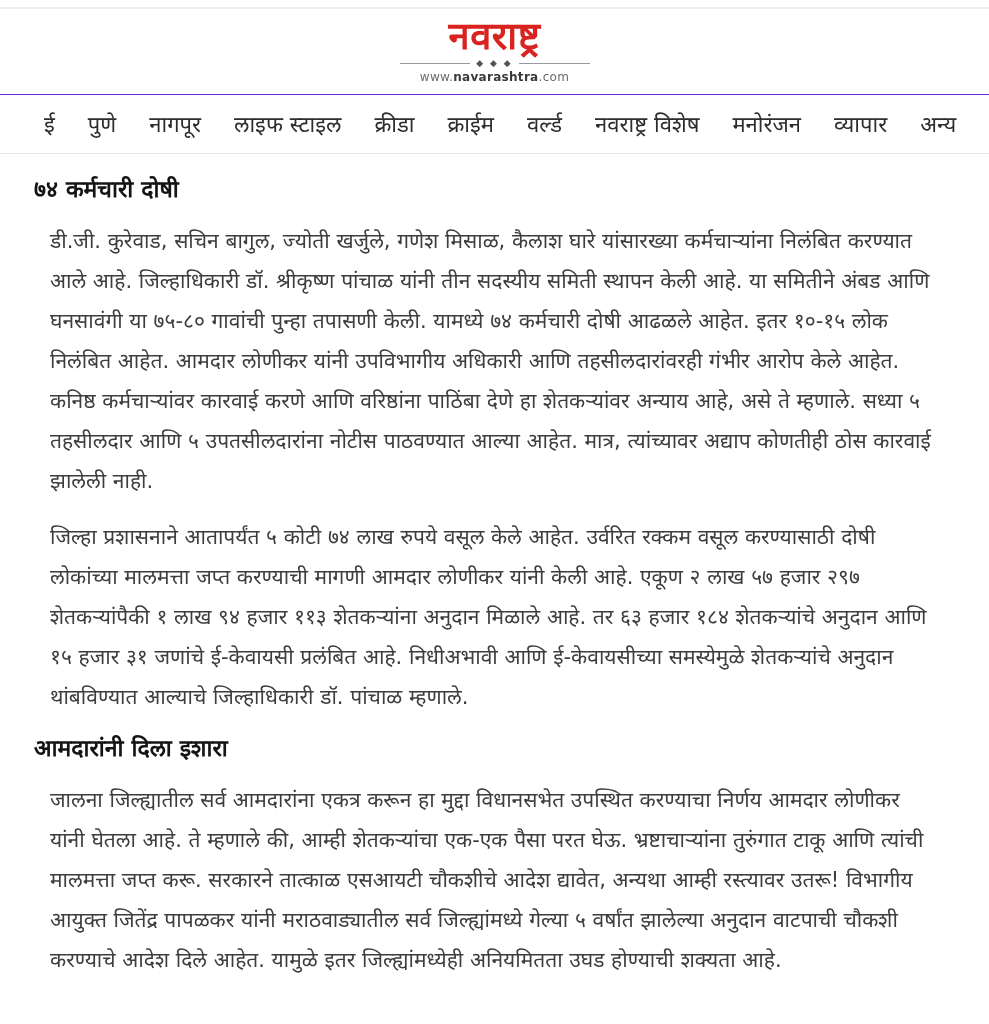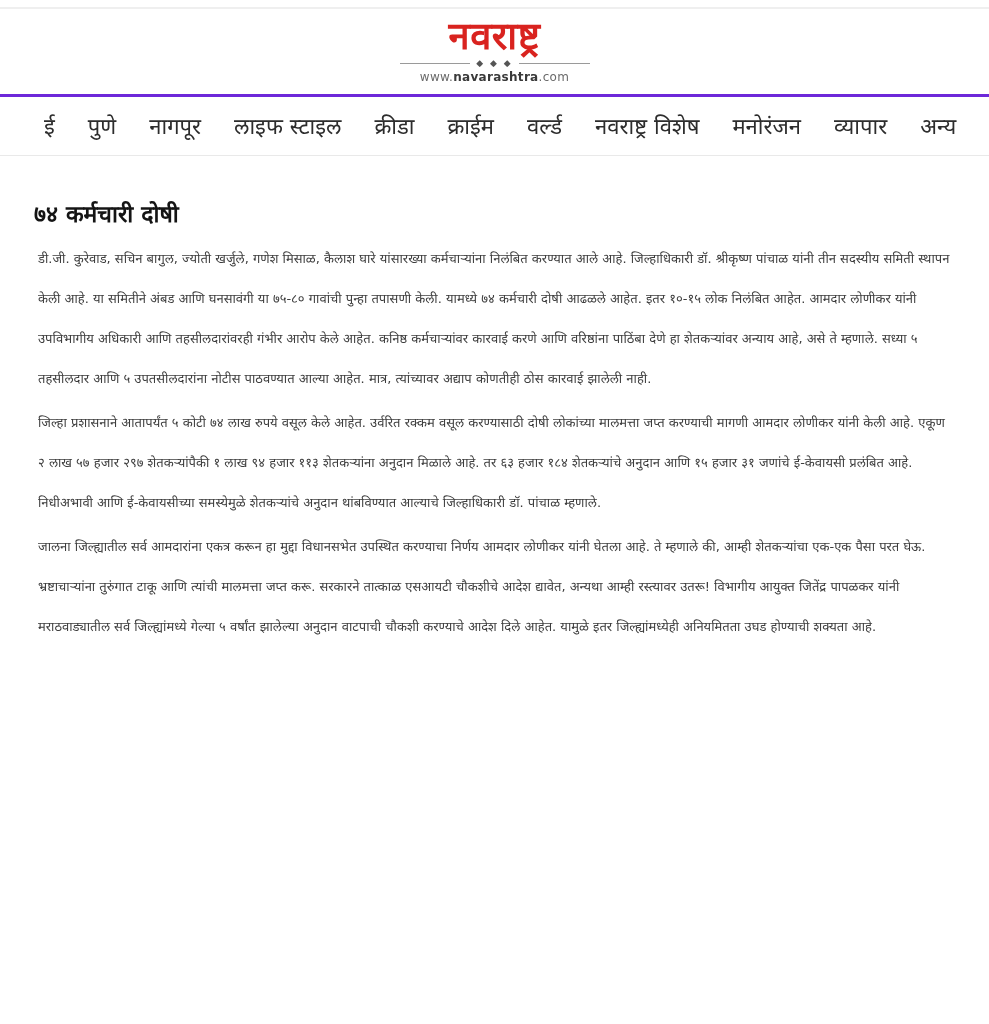--- a/index.html
+++ b/index.html
@@ -9,21 +9,21 @@
     color:#3c3c3c;
     -webkit-font-smoothing:antialiased;
   }
   
   .top-rule{height:7px;border-bottom:2px solid #efefef;}
 
   
   .site-header{
     text-align:center;
     padding:8px 0 10px;
-    border-bottom:3px solid #6d28d9;
+    border-bottom:1px solid #6d28d9;
   }
   .logo{
     display:inline-block;
     color:#d9231f;
     font-size:38px;
     font-weight:700;
     line-height:1.05;
     letter-spacing:0.5px;
     cursor:pointer;
     text-decoration:none;
@@ -65,28 +65,28 @@
   .nav-item{cursor:pointer;}
 
   
   .article{
     padding:6px 34px 30px 34px;
   }
   .section-heading{
     font-size:23px;
     font-weight:700;
     color:#141414;
-    margin:37px 0 9px;
+    margin:14px 0 9px;
     line-height:1.35;
   }
   .section-body{
-    font-size:13px;
+    font-size:21px;
     line-height:40px;
     color:#3d3d3d;
-    margin:4px;
+    margin:16px;
     text-align:left;
   }
 </style>
 </head>
 <body>
 
 <div class="top-rule"></div>
 
 <header class="site-header">
   <a class="logo">नवराष्ट्र</a>
@@ -115,15 +115,16 @@
 
 <main class="article">
   <section>
     <h2 class="section-heading">७४ कर्मचारी दोषी</h2>
     <p class="section-body">डी.जी. कुरेवाड, सचिन बागुल, ज्योती खर्जुले, गणेश मिसाळ, कैलाश घारे यांसारख्या कर्मचाऱ्यांना निलंबित करण्यात आले आहे. जिल्हाधिकारी डॉ. श्रीकृष्ण पांचाळ यांनी तीन सदस्यीय समिती स्थापन केली आहे. या समितीने अंबड आणि घनसावंगी या ७५-८० गावांची पुन्हा तपासणी केली. यामध्ये ७४ कर्मचारी दोषी आढळले आहेत. इतर १०-१५ लोक निलंबित आहेत. आमदार लोणीकर यांनी उपविभागीय अधिकारी आणि तहसीलदारांवरही गंभीर आरोप केले आहेत. कनिष्ठ कर्मचाऱ्यांवर कारवाई करणे आणि वरिष्ठांना पाठिंबा देणे हा शेतकऱ्यांवर अन्याय आहे, असे ते म्हणाले. सध्या ५ तहसीलदार आणि ५ उपतसीलदारांना नोटीस पाठवण्यात आल्या आहेत. मात्र, त्यांच्यावर अद्याप कोणतीही ठोस कारवाई झालेली नाही.</p>
   </section>
   <section>
     <p class="section-body">जिल्हा प्रशासनाने आतापर्यंत ५ कोटी ७४ लाख रुपये वसूल केले आहेत. उर्वरित रक्कम वसूल करण्यासाठी दोषी लोकांच्या मालमत्ता जप्त करण्याची मागणी आमदार लोणीकर यांनी केली आहे. एकूण २ लाख ५७ हजार २९७ शेतकऱ्यांपैकी १ लाख ९४ हजार ११३ शेतकऱ्यांना अनुदान मिळाले आहे. तर ६३ हजार १८४ शेतकऱ्यांचे अनुदान आणि १५ हजार ३१ जणांचे ई-केवायसी प्रलंबित आहे. निधीअभावी आणि ई-केवायसीच्या समस्येमुळे शेतकऱ्यांचे अनुदान थांबविण्यात आल्याचे जिल्हाधिकारी डॉ. पांचाळ म्हणाले.</p>
   </section>
   <section>
+    <h2 class="section-heading">आमदारांनी दिला इशारा</h2>
     <p class="section-body">जालना जिल्ह्यातील सर्व आमदारांना एकत्र करून हा मुद्दा विधानसभेत उपस्थित करण्याचा निर्णय आमदार लोणीकर यांनी घेतला आहे. ते म्हणाले की, आम्ही शेतकऱ्यांचा एक-एक पैसा परत घेऊ. भ्रष्टाचाऱ्यांना तुरुंगात टाकू आणि त्यांची मालमत्ता जप्त करू. सरकारने तात्काळ एसआयटी चौकशीचे आदेश द्यावेत, अन्यथा आम्ही रस्त्यावर उतरू! विभागीय आयुक्त जितेंद्र पापळकर यांनी मराठवाड्यातील सर्व जिल्ह्यांमध्ये गेल्या ५ वर्षांत झालेल्या अनुदान वाटपाची चौकशी करण्याचे आदेश दिले आहेत. यामुळे इतर जिल्ह्यांमध्येही अनियमितता उघड होण्याची शक्यता आहे.</p>
   </section>
 </main>
 
 </body></html>

